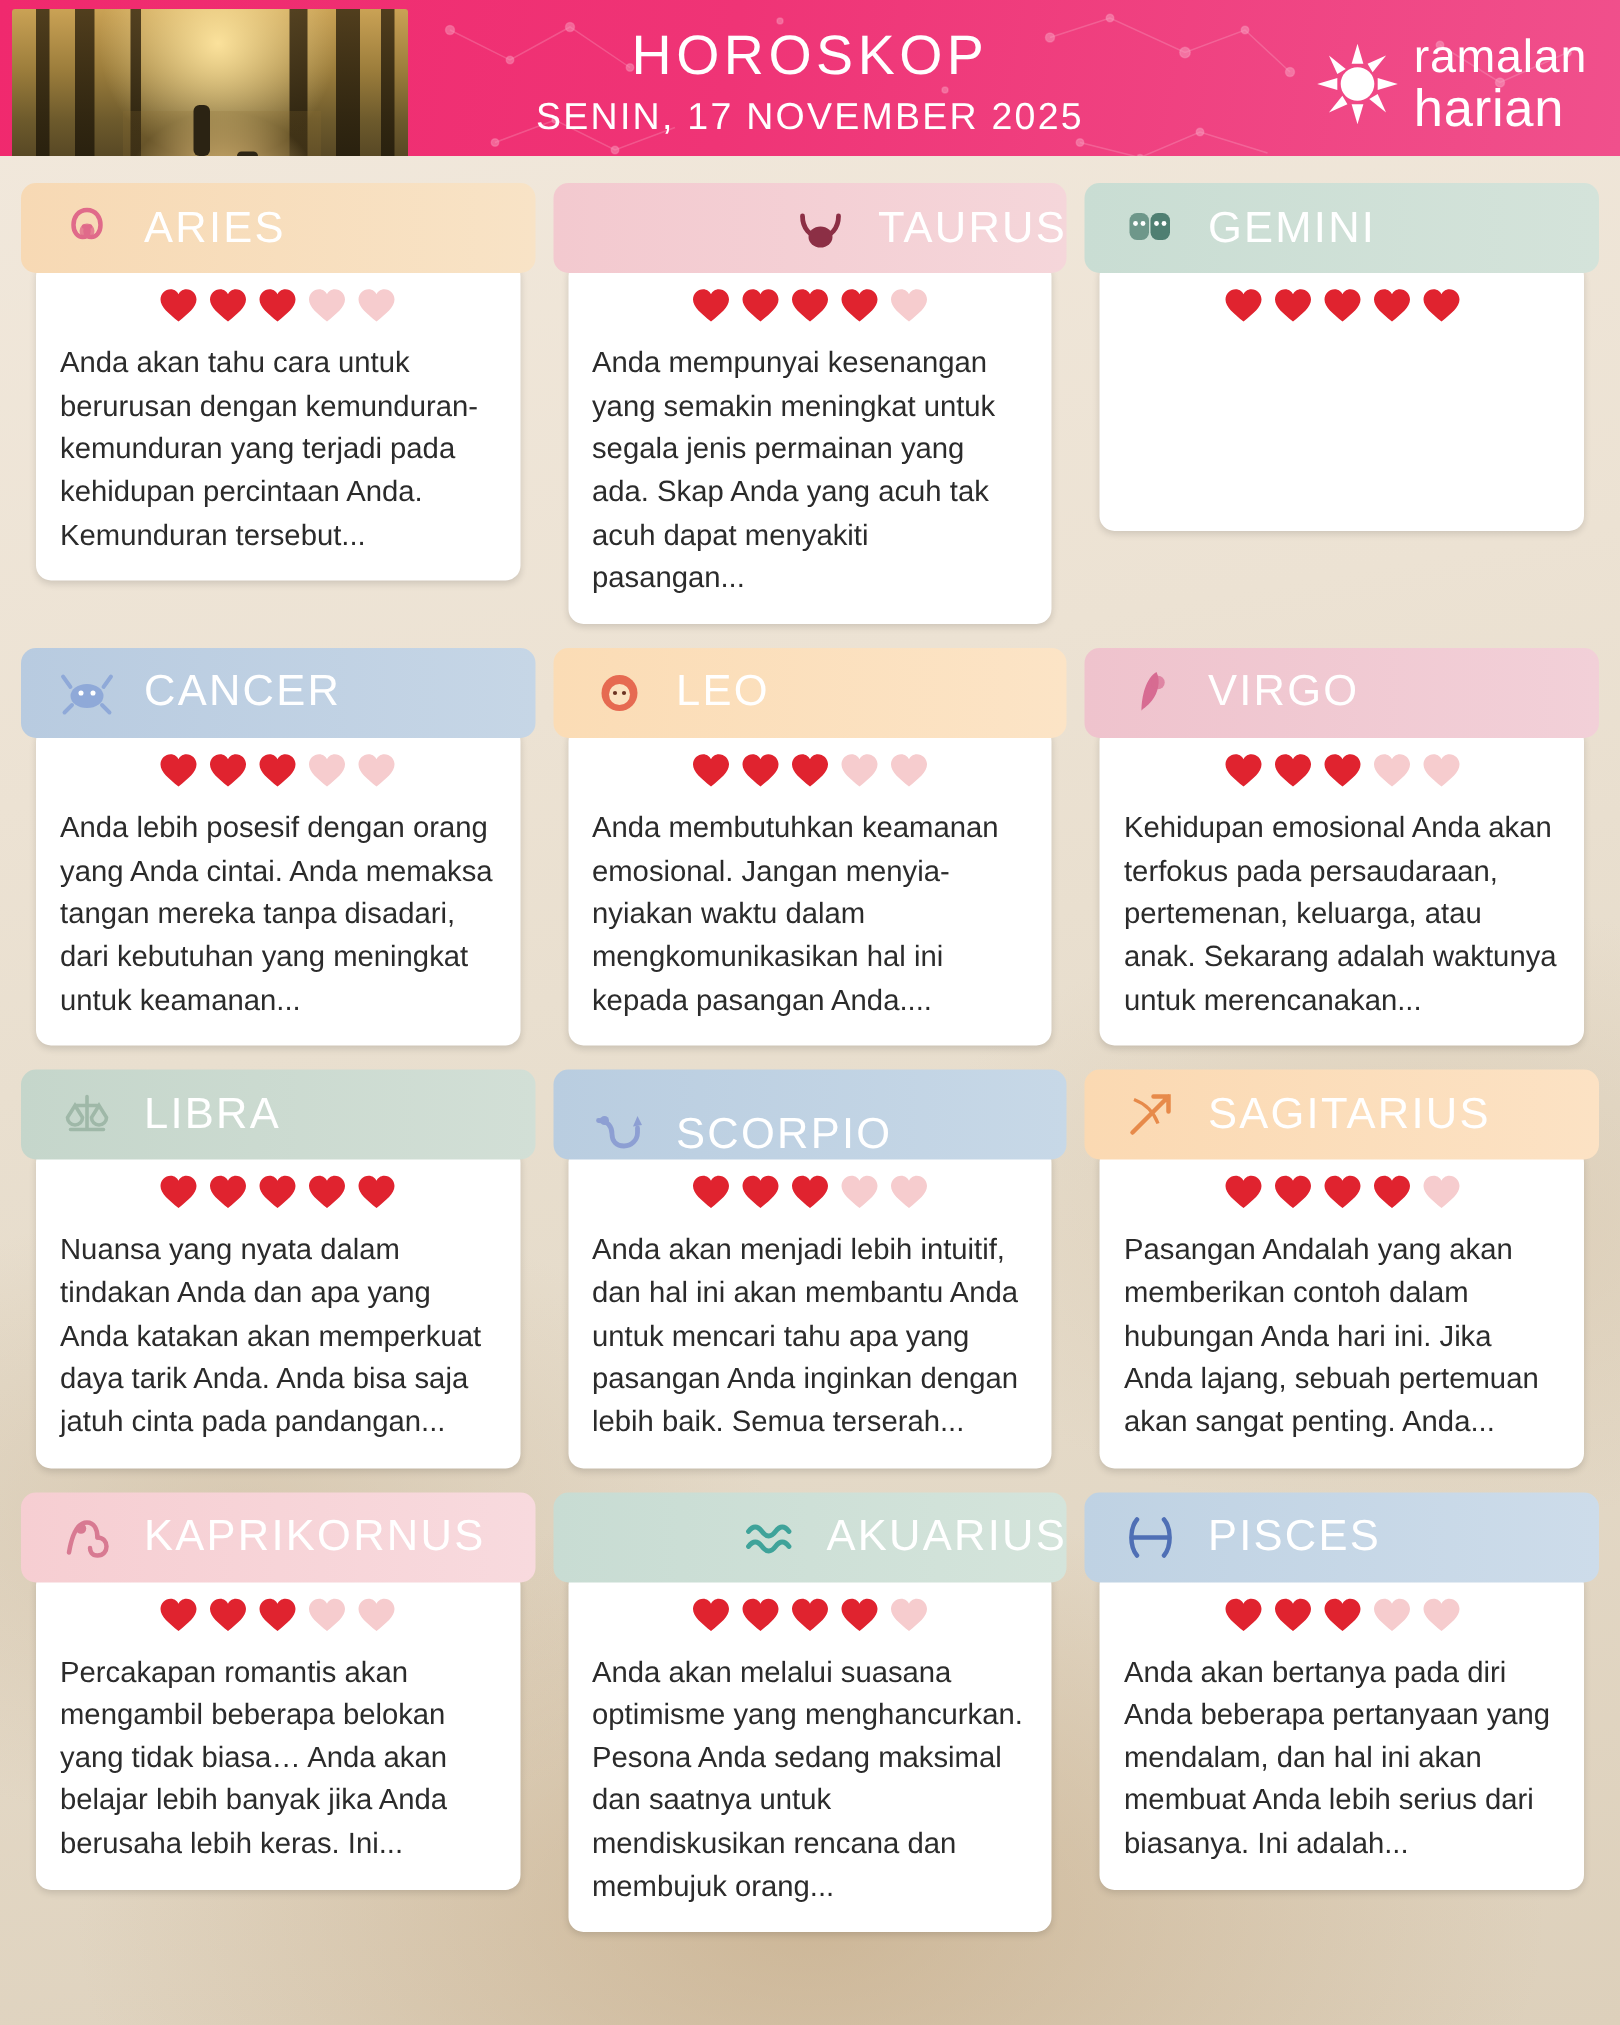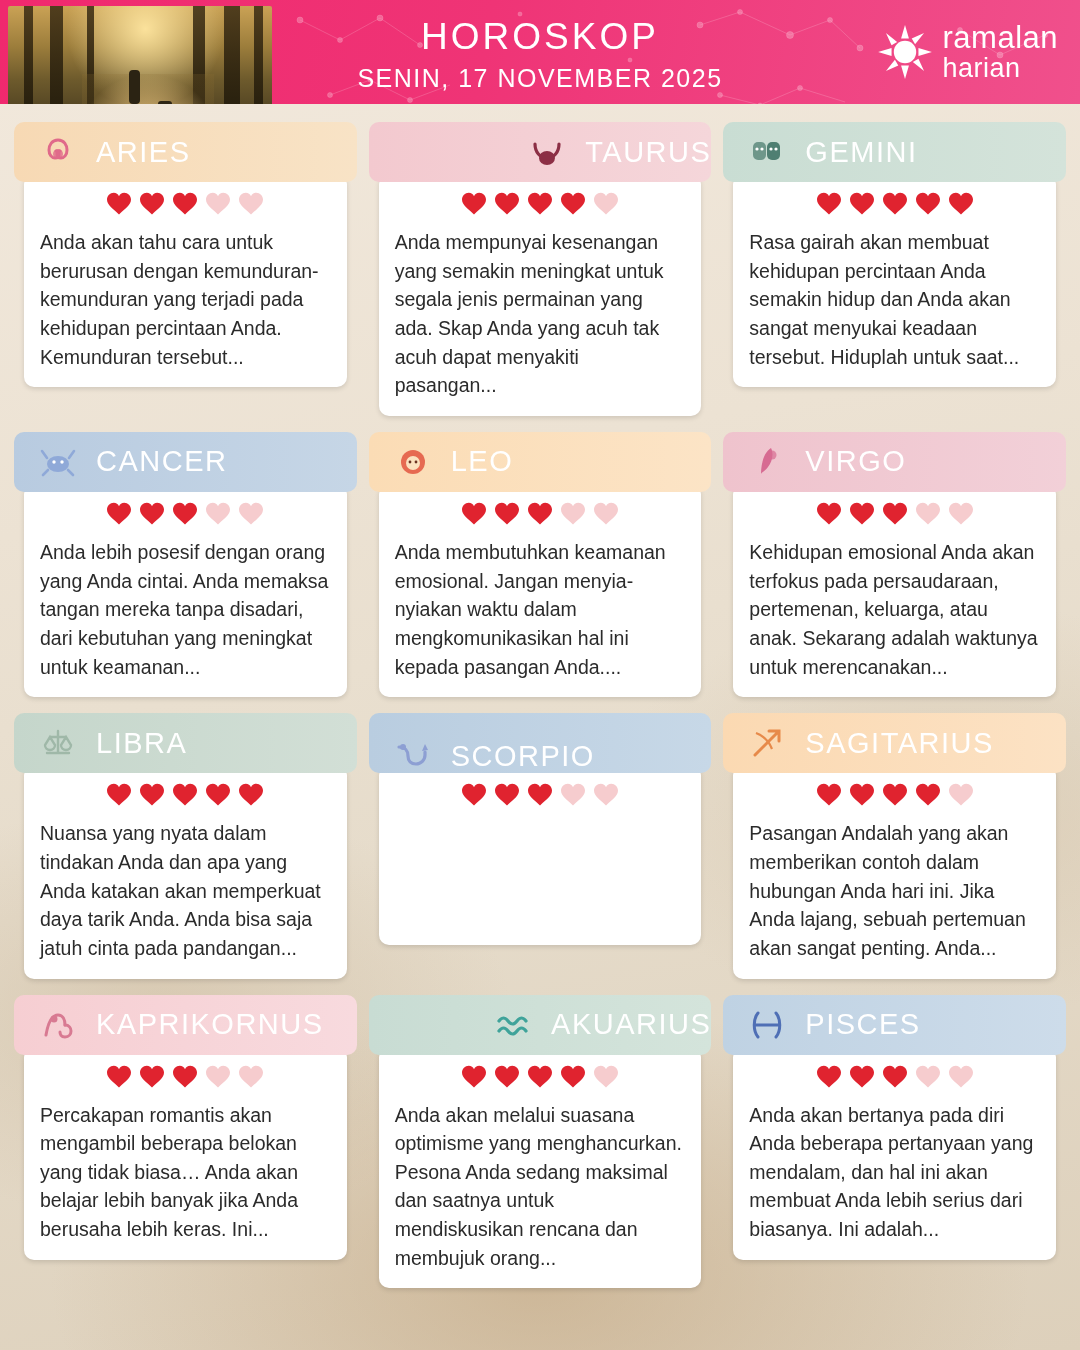--- a/index.html
+++ b/index.html
@@ -72,21 +72,21 @@
     background: #2d2514;
   }
   .brand {
     position: absolute; right: 22px; top: 22px;
     display: flex; align-items: center; gap: 10px;
     color: #fff;
   }
   .brand-sun { width: 56px; height: 56px; flex: none; }
   .brand-text { line-height: 1.0; }
   .brand-text .b1 { font-size: 31px; letter-spacing: .5px; }
-  .brand-text .b2 { font-size: 27px; letter-spacing: .5px; margin-top: 2px; }
+  .brand-text .b2 { font-size: 35px; letter-spacing: .5px; margin-top: 2px; }
 
   
   .grid {
     padding: 18px 14px 10px 14px;
     display: grid;
     grid-template-columns: repeat(3, 1fr);
     gap: 16px 12px;
   }
   .card { position: relative; }
   .sign-header {
@@ -305,21 +305,20 @@
           <svg class="heart" viewBox="0 0 32 30">
             <path d="M16 28C8 21 1 16 1 9.5 1 4.8 4.8 1 9.5 1 12.5 1 15 2.8 16 5.2 17 2.8 19.5 1 22.5 1 27.2 1 31 4.8 31 9.5 31 16 24 21 16 28z" fill="#e0232f"></path>
           </svg>
           <svg class="heart" viewBox="0 0 32 30">
             <path d="M16 28C8 21 1 16 1 9.5 1 4.8 4.8 1 9.5 1 12.5 1 15 2.8 16 5.2 17 2.8 19.5 1 22.5 1 27.2 1 31 4.8 31 9.5 31 16 24 21 16 28z" fill="#e0232f"></path>
           </svg>
           <svg class="heart" viewBox="0 0 32 30">
             <path d="M16 28C8 21 1 16 1 9.5 1 4.8 4.8 1 9.5 1 12.5 1 15 2.8 16 5.2 17 2.8 19.5 1 22.5 1 27.2 1 31 4.8 31 9.5 31 16 24 21 16 28z" fill="#e0232f"></path>
           </svg>
         </div>
-        <div class="desc">Rasa gairah akan membuat kehidupan percintaan Anda semakin hidup dan Anda akan sangat menyukai keadaan tersebut. Hiduplah untuk saat...</div>
       </div>
     </div>
     <div class="card">
       <div class="sign-header h-cancer">
         <span class="sign-icon">
           <svg viewBox="0 0 40 40" width="40" height="40">
             <ellipse cx="20" cy="22" rx="11" ry="8" fill="#8fa9d8"></ellipse>
             <path d="M9 16 L4 9 M31 16 L36 9 M10 28 L5 33 M30 28 L35 33" stroke="#8fa9d8" stroke-width="2.6" stroke-linecap="round"></path>
             <circle cx="16" cy="20" r="1.7" fill="#fff"></circle>
             <circle cx="24" cy="20" r="1.7" fill="#fff"></circle>
@@ -464,20 +463,21 @@
           <svg class="heart" viewBox="0 0 32 30">
             <path d="M16 28C8 21 1 16 1 9.5 1 4.8 4.8 1 9.5 1 12.5 1 15 2.8 16 5.2 17 2.8 19.5 1 22.5 1 27.2 1 31 4.8 31 9.5 31 16 24 21 16 28z" fill="#e0232f"></path>
           </svg>
           <svg class="heart" viewBox="0 0 32 30">
             <path d="M16 28C8 21 1 16 1 9.5 1 4.8 4.8 1 9.5 1 12.5 1 15 2.8 16 5.2 17 2.8 19.5 1 22.5 1 27.2 1 31 4.8 31 9.5 31 16 24 21 16 28z" fill="#f6ccce"></path>
           </svg>
           <svg class="heart" viewBox="0 0 32 30">
             <path d="M16 28C8 21 1 16 1 9.5 1 4.8 4.8 1 9.5 1 12.5 1 15 2.8 16 5.2 17 2.8 19.5 1 22.5 1 27.2 1 31 4.8 31 9.5 31 16 24 21 16 28z" fill="#f6ccce"></path>
           </svg>
         </div>
+        <div class="desc">Anda akan menjadi lebih intuitif, dan hal ini akan membantu Anda untuk mencari tahu apa yang pasangan Anda inginkan dengan lebih baik. Semua terserah...</div>
       </div>
     </div>
     <div class="card">
       <div class="sign-header h-sagitarius">
         <span class="sign-icon">
           <svg viewBox="0 0 40 40" width="40" height="40">
             <path d="M8 32L32 8M22 8h10v10" fill="none" stroke="#e78a4a" stroke-width="3" stroke-linecap="round"></path>
             <path d="M9 10c8 3 13 8 16 16" fill="none" stroke="#e78a4a" stroke-width="2.2"></path>
           </svg>
         </span>

